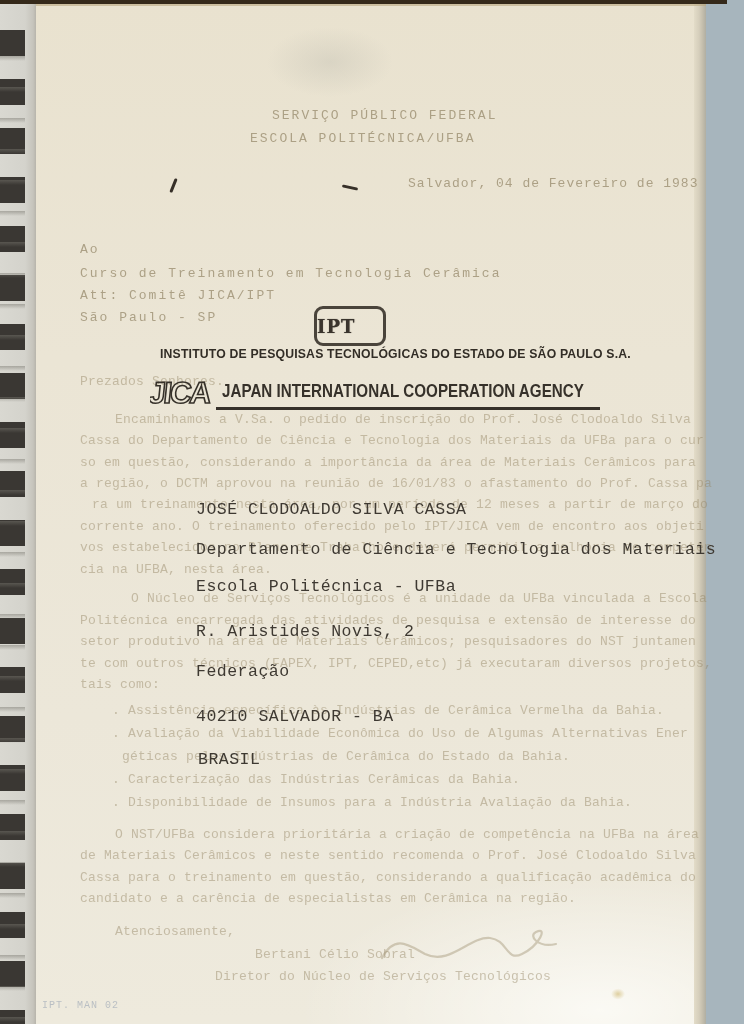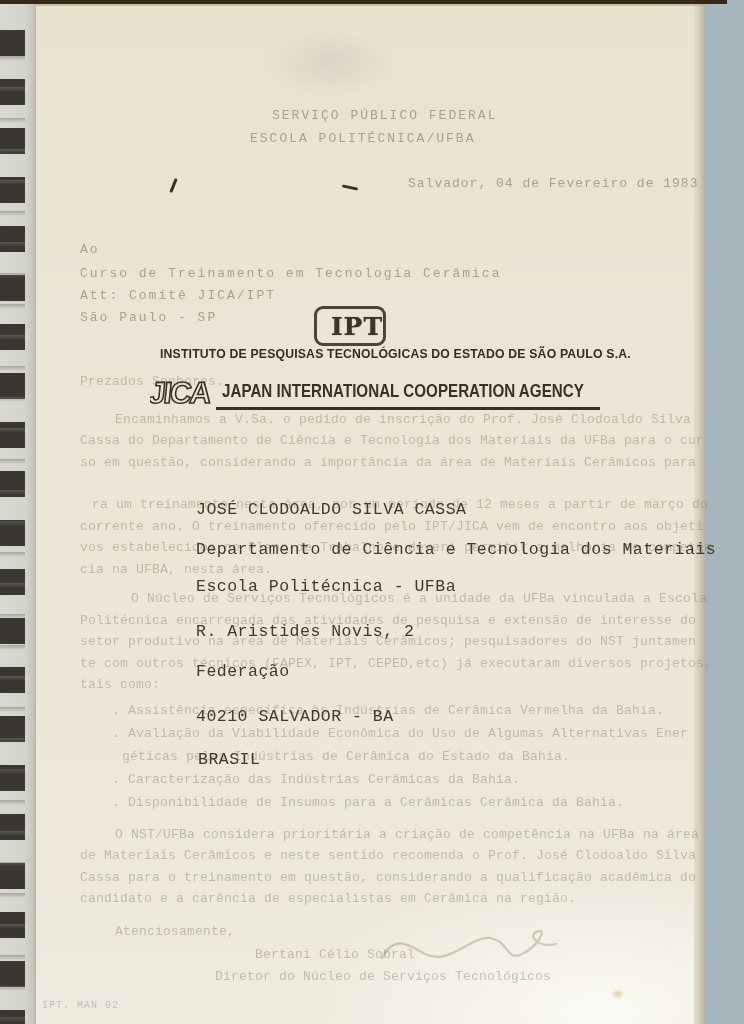--- a/index.html
+++ b/index.html
@@ -33,23 +33,23 @@
 
   
   .mono{font-family:"Liberation Mono","DejaVu Sans Mono",monospace;}
   .abs{position:absolute;white-space:nowrap;}
 
   .faint-head{color:rgba(130,115,82,0.6);font-size:13px;letter-spacing:2px;}
   .faint-line{color:rgba(146,130,98,0.45);font-size:13px;letter-spacing:0.2px;}
   .typed{color:#3e3932;font-size:16.5px;letter-spacing:0.5px;}
 
   .ipt-box{position:absolute;left:314px;top:306px;width:66px;height:34px;
-    border:3px solid #4a443b;border-radius:9px;display:flex;align-items:center;justify-content:flex-end;
+    border:3px solid #4a443b;border-radius:9px;display:flex;align-items:center;justify-content:flex-start;
     color:#3a342d;font-family:"DejaVu Serif","Liberation Serif",serif;font-weight:bold;
-    font-size:25px;letter-spacing:1px;text-shadow:0 0 1px rgba(58,52,45,.8);}
+    font-size:18px;letter-spacing:1px;text-shadow:0 0 1px rgba(58,52,45,.8);}
   .ipt-name{color:#322d26;font-weight:bold;font-size:13px;letter-spacing:0.2px;
     transform:scaleX(.94);transform-origin:left;}
 
   .jica-wrap{position:absolute;left:150px;top:374px;width:460px;height:40px;}
   .jica-name{position:absolute;left:72px;top:7px;color:#36312a;font-weight:bold;font-size:16.5px;
     letter-spacing:0px;transform:scaleX(.92) scaleY(1.08);transform-origin:left top;white-space:nowrap;}
   .jica-underline{position:absolute;left:66px;top:33px;width:384px;height:3px;background:#36312a;}
 
   .pen-mark{position:absolute;background:#373028;border-radius:2px;}
 
@@ -91,36 +91,37 @@
     <svg width="70" height="40" viewBox="0 0 70 40">
       <text x="1" y="29" font-family="Liberation Sans, sans-serif" font-weight="bold" font-size="30" letter-spacing="-2" fill="none" stroke="#36312a" stroke-width="1.6" transform="skewX(-6)">JICA</text>
     </svg>
     <span class="jica-name">JAPAN INTERNATIONAL COOPERATION AGENCY</span>
     <div class="jica-underline"></div>
   </div>
 
   <div class="abs mono faint-line" style="left:115px;top:412px;">Encaminhamos a V.Sa. o pedido de inscrição do Prof. José Clodoaldo  Silva</div>
   <div class="abs mono faint-line" style="left:80px;top:433px;">Cassa do Departamento de Ciência e Tecnologia dos Materiais da UFBa para o  cur</div>
   <div class="abs mono faint-line" style="left:80px;top:455px;">so em questão, considerando a importância  da área de Materiais Cerâmicos  para</div>
+  <div class="abs mono faint-line" style="left:80px;top:476px;">a região, o DCTM aprovou na reunião de 16/01/83 o afastamento do Prof. Cassa  pa</div>
   <div class="abs mono faint-line" style="left:80px;top:497px;margin-left:12px;">ra um treinamento nesta área, por um período de 12 meses a partir de março   do</div>
   <div class="abs mono faint-line" style="left:80px;top:519px;">corrente ano. O treinamento oferecido pelo IPT/JICA vem de encontro aos  objeti</div>
   <div class="abs mono faint-line" style="left:80px;top:540px;">vos estabelecidos no Plano de Trabalho e deverá permitir a melhoria de competên</div>
   <div class="abs mono faint-line" style="left:80px;top:562px;">cia na UFBA, nesta área.</div>
 
   <div class="abs mono faint-line" style="left:115px;top:591px;margin-left:16px;">O Núcleo de Serviços Tecnológicos é a unidade da UFBa vinculada a  Escola</div>
   <div class="abs mono faint-line" style="left:80px;top:613px;">Politécnica encarregada das atividades de pesquisa e extensão de interesse   do</div>
   <div class="abs mono faint-line" style="left:80px;top:634px;">setor produtivo na área de Materiais Cerâmicos;  pesquisadores do NST  juntamen</div>
   <div class="abs mono faint-line" style="left:80px;top:656px;">te com outros técnicos (FAPEX, IPT, CEPED,etc) já  executaram diversos projetos,</div>
   <div class="abs mono faint-line" style="left:80px;top:677px;">tais como:</div>
 
   <div class="abs mono faint-line" style="left:112px;top:703px;">. Assistência específica às Indústrias de Cerâmica Vermelha da Bahia.</div>
   <div class="abs mono faint-line" style="left:112px;top:726px;">. Avaliação da Viabilidade Econômica do Uso de Algumas Alternativas  Ener</div>
   <div class="abs mono faint-line" style="left:122px;top:749px;">géticas pelas Indústrias de Cerâmica do Estado da Bahia.</div>
   <div class="abs mono faint-line" style="left:112px;top:772px;">. Caracterização das Indústrias Cerâmicas da Bahia.</div>
-  <div class="abs mono faint-line" style="left:112px;top:795px;">. Disponibilidade de Insumos para a Cerâmicas Cerâmica da Bahia.</div>
+  <div class="abs mono faint-line" style="left:112px;top:795px;">. Disponibilidade de Insumos para a Indústria Avaliação da Bahia.</div>
 
   <div class="abs mono faint-line" style="left:115px;top:827px;">O NST/UFBa considera prioritária a criação de competência na UFBa na área</div>
   <div class="abs mono faint-line" style="left:80px;top:848px;">de Materiais Cerâmicos e neste sentido recomenda o Prof. José Clodoaldo  Silva</div>
   <div class="abs mono faint-line" style="left:80px;top:870px;">Cassa para o treinamento em questão, considerando a qualificação acadêmica  do</div>
   <div class="abs mono faint-line" style="left:80px;top:891px;">candidato e a carência de especialistas em Cerâmica na região.</div>
 
   <div class="abs mono typed" style="left:196px;top:500px;">JOSÉ CLODOALDO SILVA CASSA</div>
   <div class="abs mono typed" style="left:196px;top:540px;">Departamento de Ciência e Tecnologia dos Materiais</div>
   <div class="abs mono typed" style="left:196px;top:577px;">Escola Politécnica - UFBa</div>
   <div class="abs mono typed" style="left:196px;top:622px;">R. Aristides Novis, 2</div>

